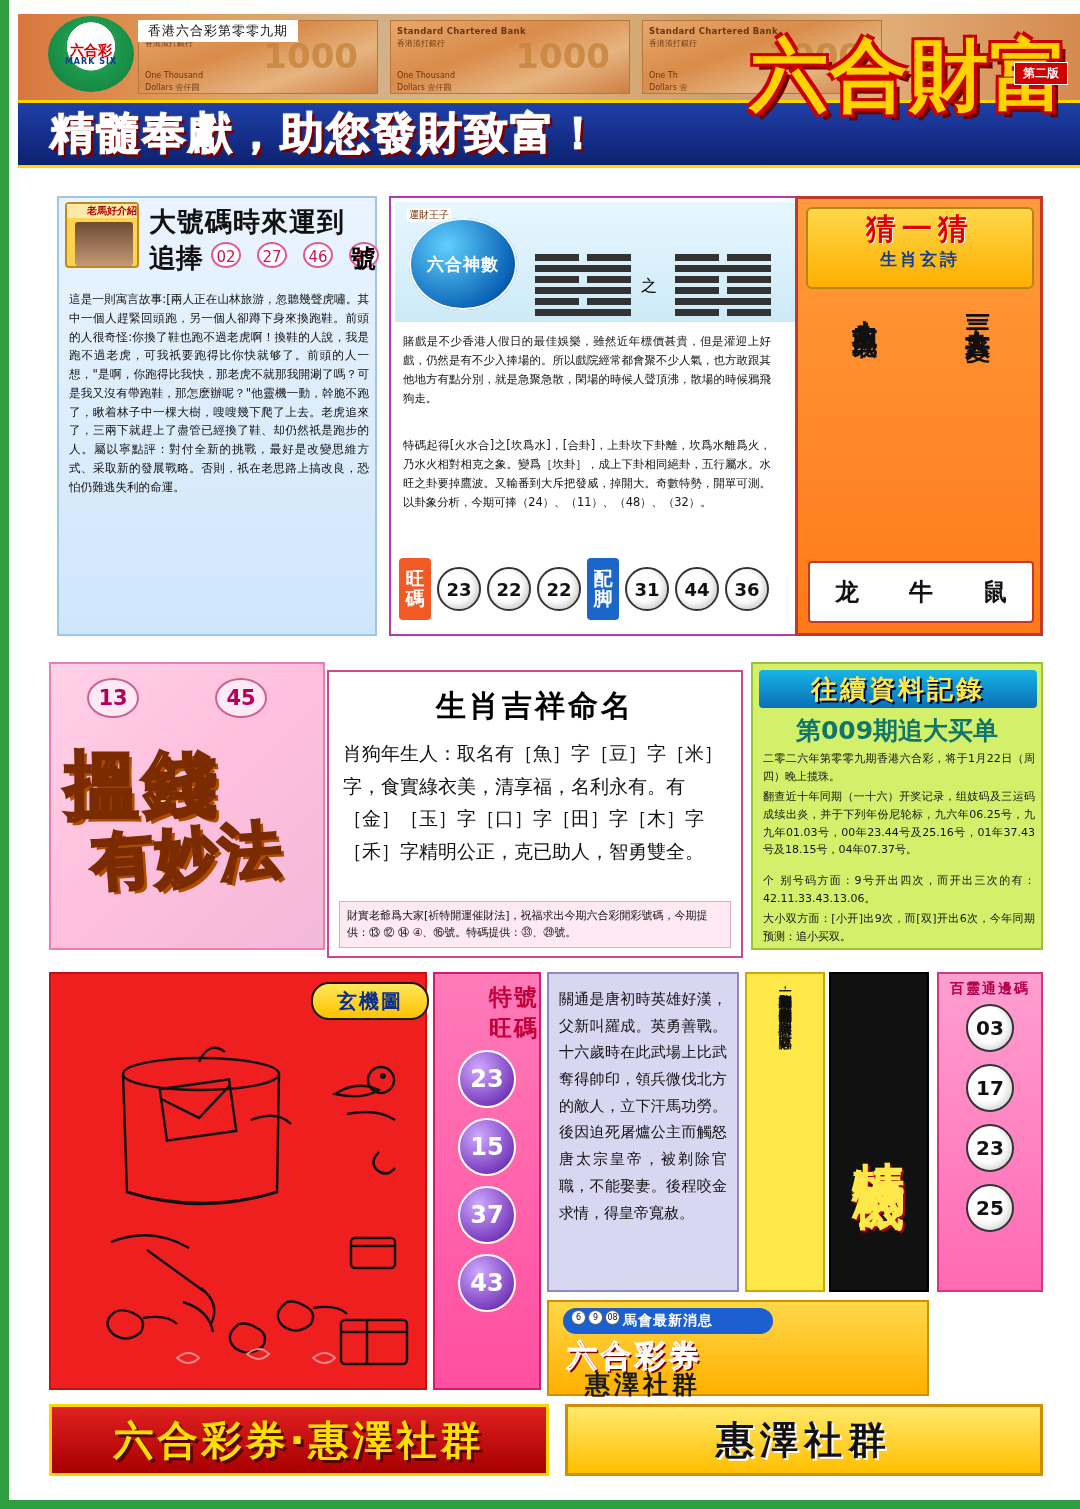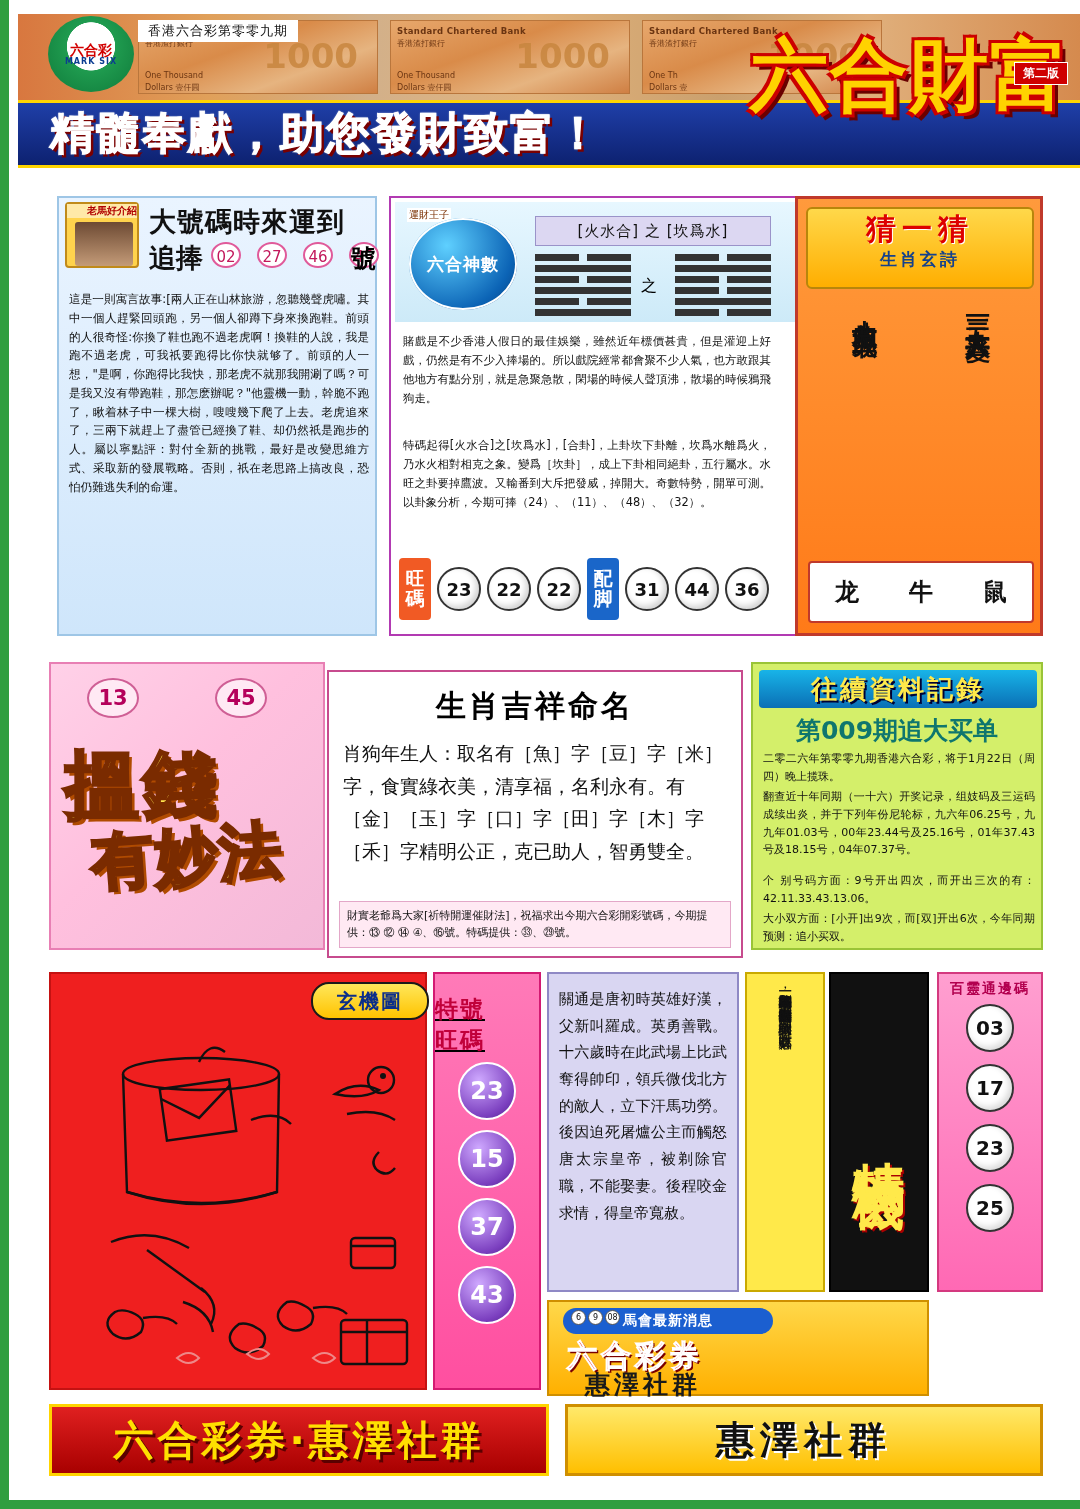--- a/index.html
+++ b/index.html
@@ -217,21 +217,21 @@
     background:linear-gradient(180deg,#ffe75a,#ffc300); border:2px solid #1a1a1a; border-radius:18px;
     display:flex; align-items:center; justify-content:center;
     font-size:20px; font-weight:bold; color:#0b2e8a; letter-spacing:2px;
   }
   .art svg { position:absolute; left:0; top:28px; }
   .colball {
     left:424px; top:972px; width:108px; height:418px;
     background:linear-gradient(180deg,#ff7ab8,#ff4fa0);
     border:2px solid #d31a72;
   }
-  .colball .hd { text-align:left; padding-top:20px;text-decoration:underline; }
+  .colball .hd { text-align:right; padding-top:8px; }
   .colball .hd span { display:block; font-size:23px; font-weight:bold; color:#c1003a; letter-spacing:2px; }
   .colball .list { margin-top:6px; display:flex; flex-direction:column; align-items:center; gap:10px; }
   .colball .b {
     width:58px; height:58px; border-radius:50%;
     background:radial-gradient(circle at 35% 30%,#cfa9ff,#7b3fbf 70%,#4d1f86);
     border:2px solid #fff; color:#fff; font-size:24px; font-weight:bold;
     display:flex; align-items:center; justify-content:center;
   }
   .story3 {
     left:538px; top:972px; width:192px; height:320px;
@@ -351,21 +351,20 @@
       <span>45</span>
     </div>
     <div class="haoz">號</div>
     <p>這是一則寓言故事:[兩人正在山林旅游，忽聽幾聲虎嘯。其中一個人趕緊回頭跑，另一個人卻蹲下身來換跑鞋。前頭的人很奇怪:你換了鞋也跑不過老虎啊！換鞋的人說，我是跑不過老虎，可我祇要跑得比你快就够了。前頭的人一想，"是啊，你跑得比我快，那老虎不就那我開涮了嗎？可是我又沒有帶跑鞋，那怎麽辦呢？"他靈機一動，幹脆不跑了，瞅着林子中一棵大樹，嗖嗖幾下爬了上去。老虎追來了，三兩下就趕上了盡管已經換了鞋、却仍然祇是跑步的人。屬以寧點評：對付全新的挑戰，最好是改變思維方式、采取新的發展戰略。否則，祇在老思路上搞改良，恐怕仍難逃失利的命運。</p>
   </div>
 
   <div class="panel midbox">
     <div class="tp">
       <div class="wz">運財王子</div>
       <div class="orb">六合神數</div>
-      <div class="hexlabel">[火水合] 之 [坎爲水]</div>
       <div class="hexwrap">
         <div class="hexcol" style="left:0">
           <div class="hexline">
               <i></i>
               <i></i>
             </div>
           <div class="hexline full">
               <i></i>
             </div>
           <div class="hexline">

